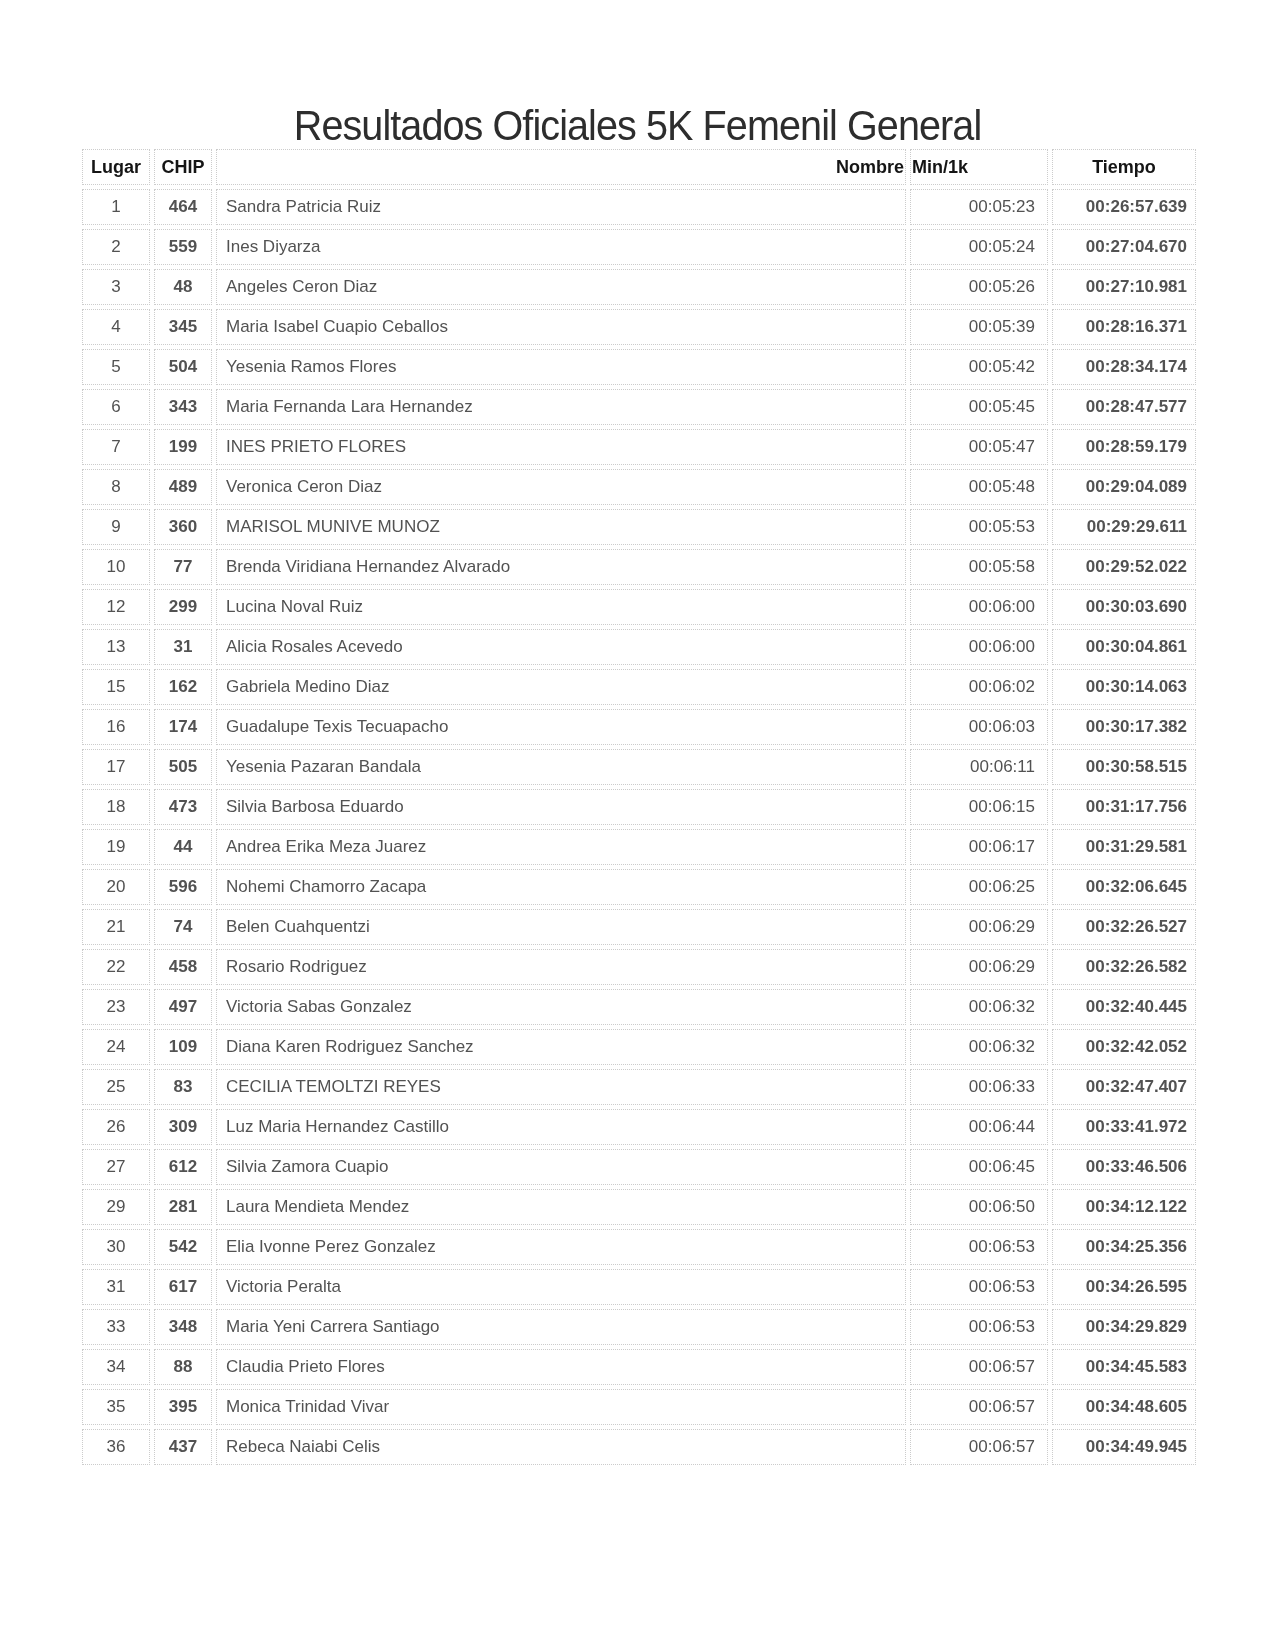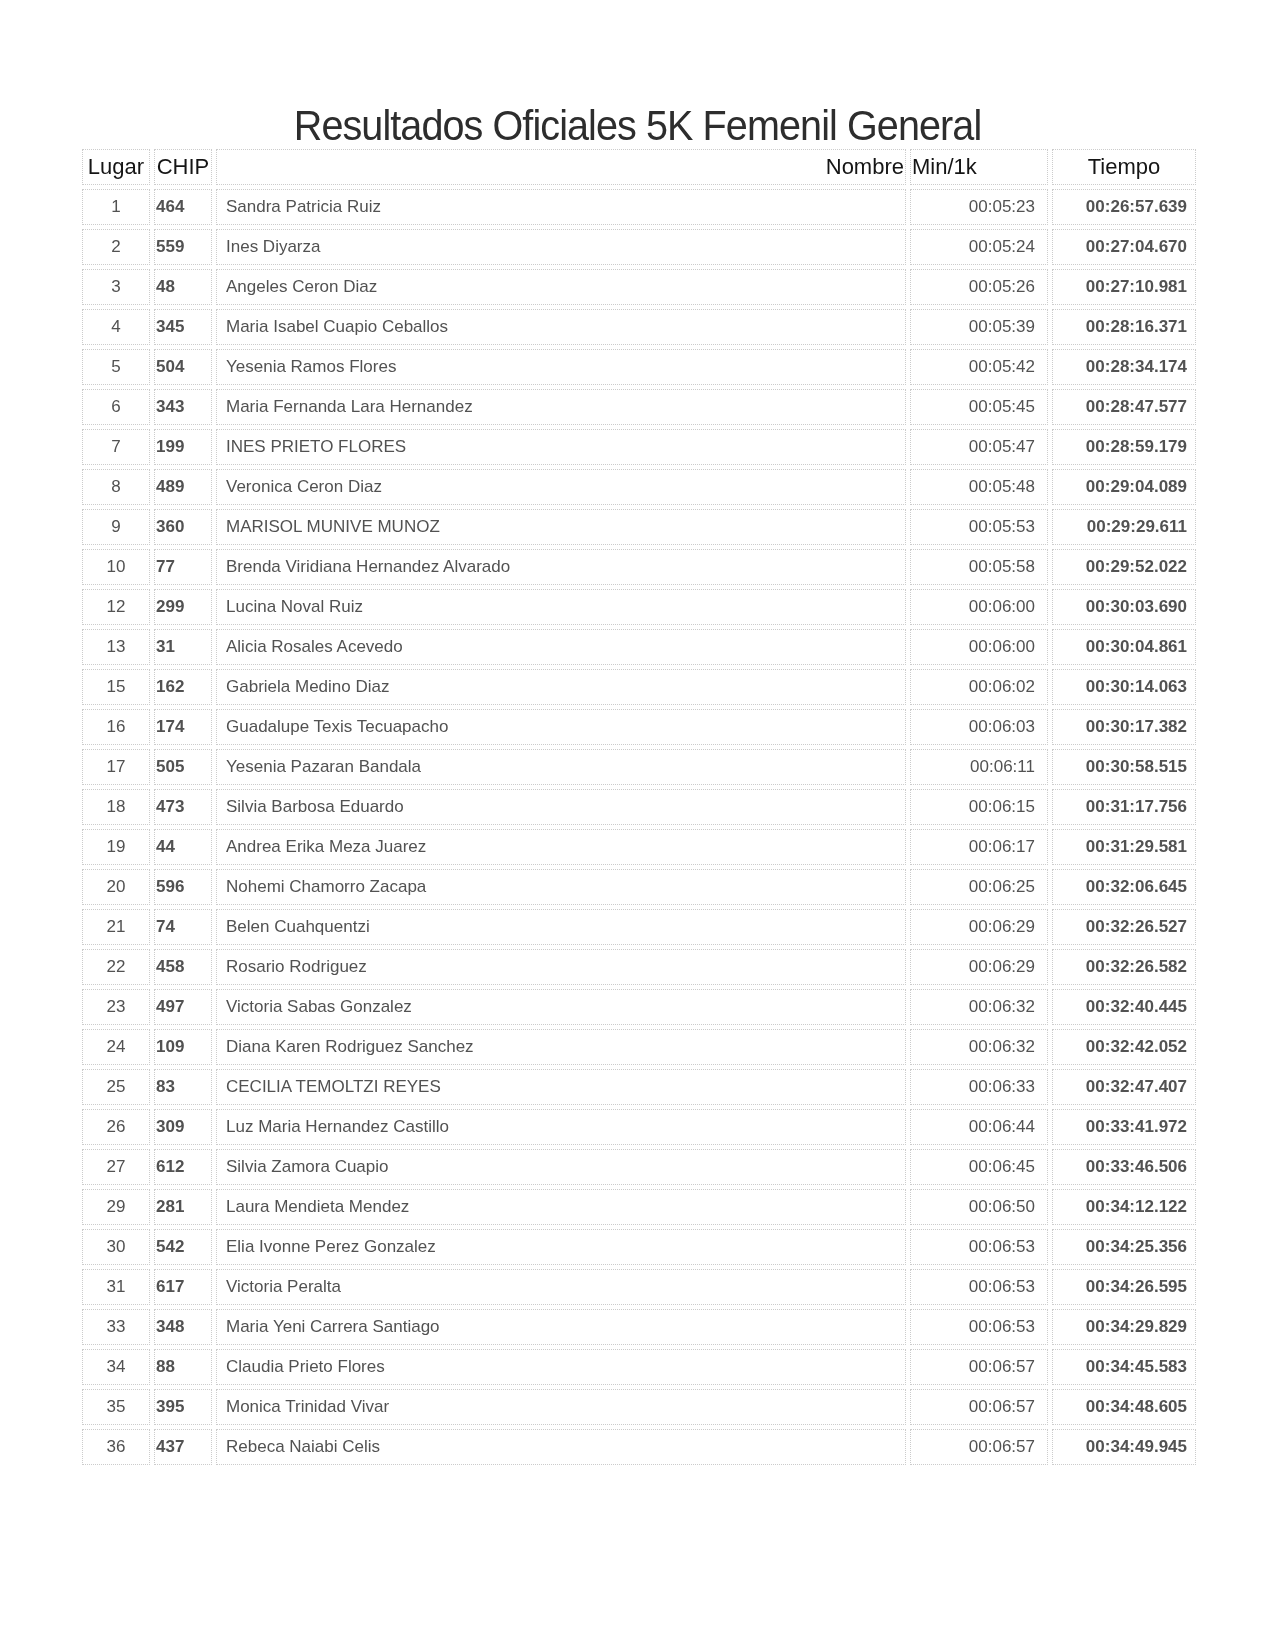--- a/index.html
+++ b/index.html
@@ -45,36 +45,36 @@
   table.results th,
   table.results td {
     box-sizing: border-box;
     border: 1px dotted #cccccc;
     background: transparent;
     overflow: hidden;
     white-space: nowrap;
   }
   table.results th {
     height: 36px;
-    font-size: 22px;
-    font-weight: normal;
+    font-size: 18px;
+    font-weight: bold;
     color: #151515;
   }
   table.results td {
     height: 36px;
     font-size: 17px;
     color: #525252;
   }
   .h-lugar   { text-align: center; }
   .h-chip    { text-align: center; }
   .h-nombre  { text-align: right; padding-left: 9px; }
   .h-min     { text-align: left; padding-right: 12px; }
   .h-tiempo  { text-align: center; }
   .c-lugar   { text-align: center; }
-  .c-chip    { font-weight: bold; color: #111111; }
+  .c-chip    { text-align: center; font-weight: bold; color: #111111; }
   .c-nombre  { text-align: left; padding-left: 9px; }
   .c-min     { text-align: right; padding-right: 12px; }
   .c-tiempo  { text-align: right; padding-right: 8px; font-weight: bold; color: #111111; }
   .watermark {
     position: absolute;
     z-index: -1;
     font-size: 31px;
     line-height: 34px;
     font-weight: bold;
     letter-spacing: 2px;

